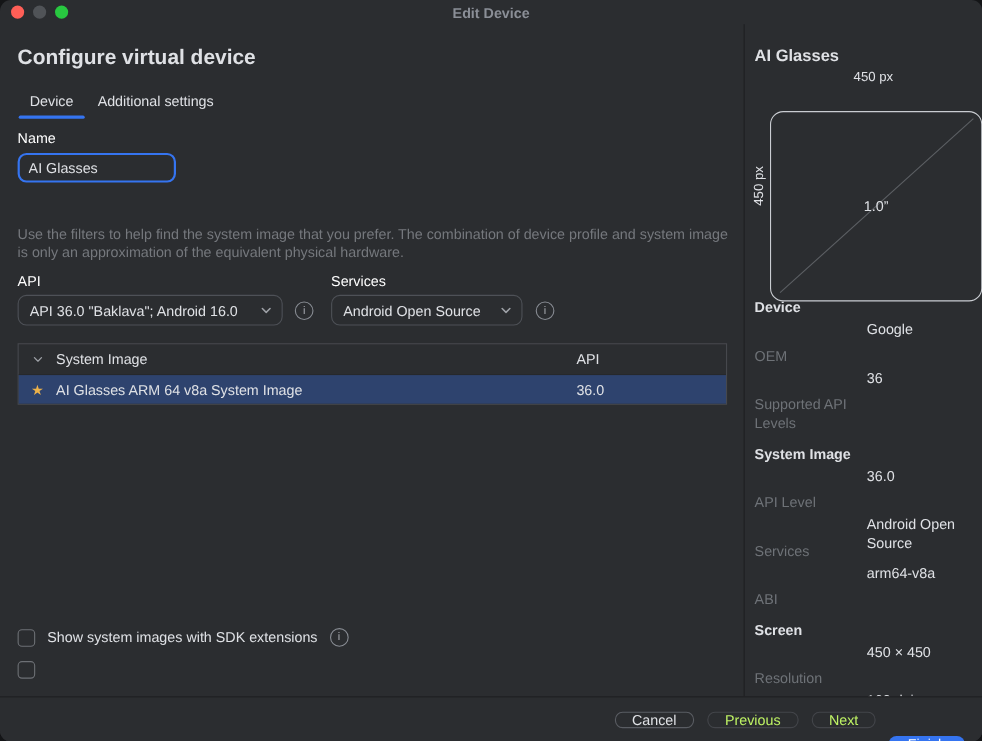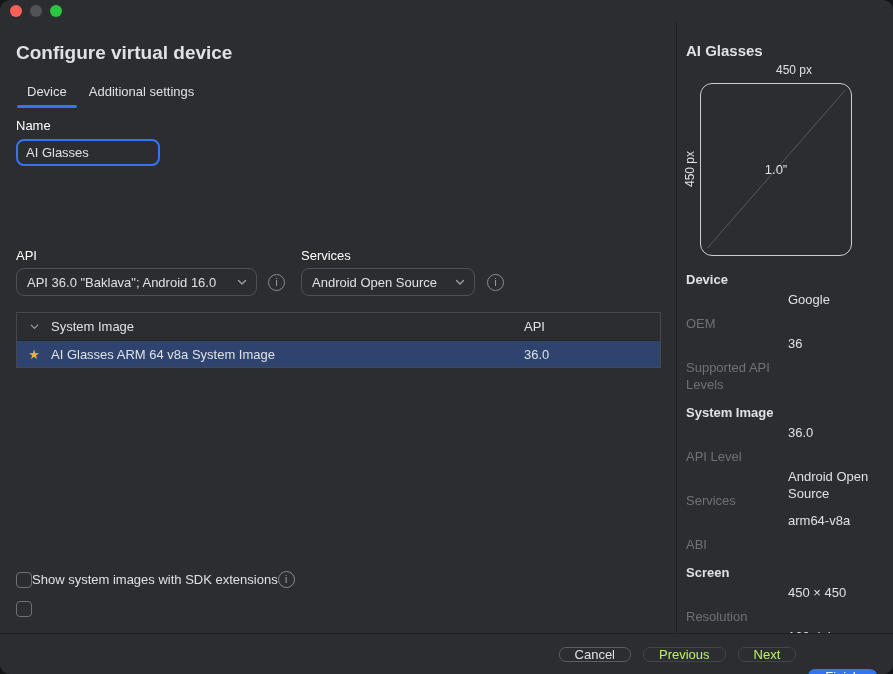--- a/index.html
+++ b/index.html
@@ -46,30 +46,30 @@
   
   .table{position:absolute;left:16px;top:290px;width:645px;box-sizing:border-box;border:1px solid #46484d;}
   .t-header{display:flex;align-items:center;height:28px;border-bottom:1px solid #26282b;box-sizing:border-box;}
   .t-row{display:flex;align-items:center;height:26px;background:#2e436e;}
   .t-col-icon{flex:0 0 34px;display:flex;align-items:center;justify-content:center;}
   .t-col-name{flex:1 1 auto;}
   .t-col-api{flex:0 0 136px;}
   .star{color:#edb24a;font-size:13px;line-height:1;}
 
   
-  .check-row{position:absolute;left:16px;display:flex;align-items:center;}
+  .check-row{position:absolute;left:16px;display:flex;align-items:center;gap:11px;}
   .check-row-1{top:549px;}
   .check-row-2{top:579px;}
   .checkbox{width:16px;height:16px;box-sizing:border-box;border:1.5px solid #6d7075;border-radius:4px;background:transparent;}
 
   
   .rp-heading{position:absolute;left:9px;top:20px;font-size:15px;font-weight:bold;}
   .preview-top-label{position:absolute;left:23px;width:188px;top:41px;text-align:center;font-size:12px;color:#dfe1e5;}
   .preview-side-label{position:absolute;left:13px;top:147px;transform:translate(-50%,-50%) rotate(-90deg);font-size:12px;color:#dfe1e5;white-space:nowrap;}
-  .preview-box{position:absolute;left:23px;top:61px;width:152px;height:173px;box-sizing:border-box;border:1px solid #c9ccd1;border-radius:12px;}
+  .preview-box{position:absolute;left:23px;top:79px;width:193px;height:173px;box-sizing:border-box;border:1px solid #c9ccd1;border-radius:12px;}
   .preview-box svg{position:absolute;left:0;top:0;width:100%;height:100%;}
   .preview-diagonal-label{position:absolute;left:0;top:0;width:100%;height:100%;display:flex;align-items:center;justify-content:center;color:#dfe1e5;background:transparent;}
 
   .rp-info{position:absolute;left:9px;top:250px;right:8px;}
   .info-title{font-weight:bold;color:#dfe1e5;margin:12px 0 4px 0;}
   .rp-info .info-title:first-child{margin-top:0;}
   .info-row{display:grid;grid-template-columns:102px 1fr;align-items:start;line-height:17px;margin-bottom:3px;}
   .info-row .lbl{color:#6e7277;margin-top:24px;}
   .info-row .val{color:#dfe1e5;}
 
@@ -83,33 +83,35 @@
 <body>
 
 <div class="window">
 
   <div class="titlebar">
     <div class="traffic">
       <span class="dot" style="background:#ff5f57"></span>
       <span class="dot" style="background:#505357"></span>
       <span class="dot" style="background:#28c840"></span>
     </div>
+    <div class="titlebar-title">Edit Device</div>
   </div>
 
   <div class="left-panel">
     <div class="h1">Configure virtual device</div>
 
     <div class="tabs">
       <div class="tab active">Device</div>
       <div class="tab">Additional settings</div>
     </div>
 
     <div class="field-label name-label">Name</div>
     <input class="name-input" type="text" value="AI Glasses" style="">
 
+    <div class="desc">Use the filters to help find the system image that you prefer. The combination of device profile and system image is only an approximation of the equivalent physical hardware.</div>
 
     <div class="field-label api-label">API</div>
     <div class="field-label services-label">Services</div>
 
     <div class="dropdown dd-api">
       <span class="dd-value">API 36.0 "Baklava"; Android 16.0</span>
       <svg class="chevron" width="12" height="12" viewBox="0 0 12 12">
           <path d="M2.5 4.5 L6 8 L9.5 4.5" fill="none" stroke="#9da0a6" stroke-width="1.4" stroke-linecap="round" stroke-linejoin="round"></path>
         </svg>
     </div>

